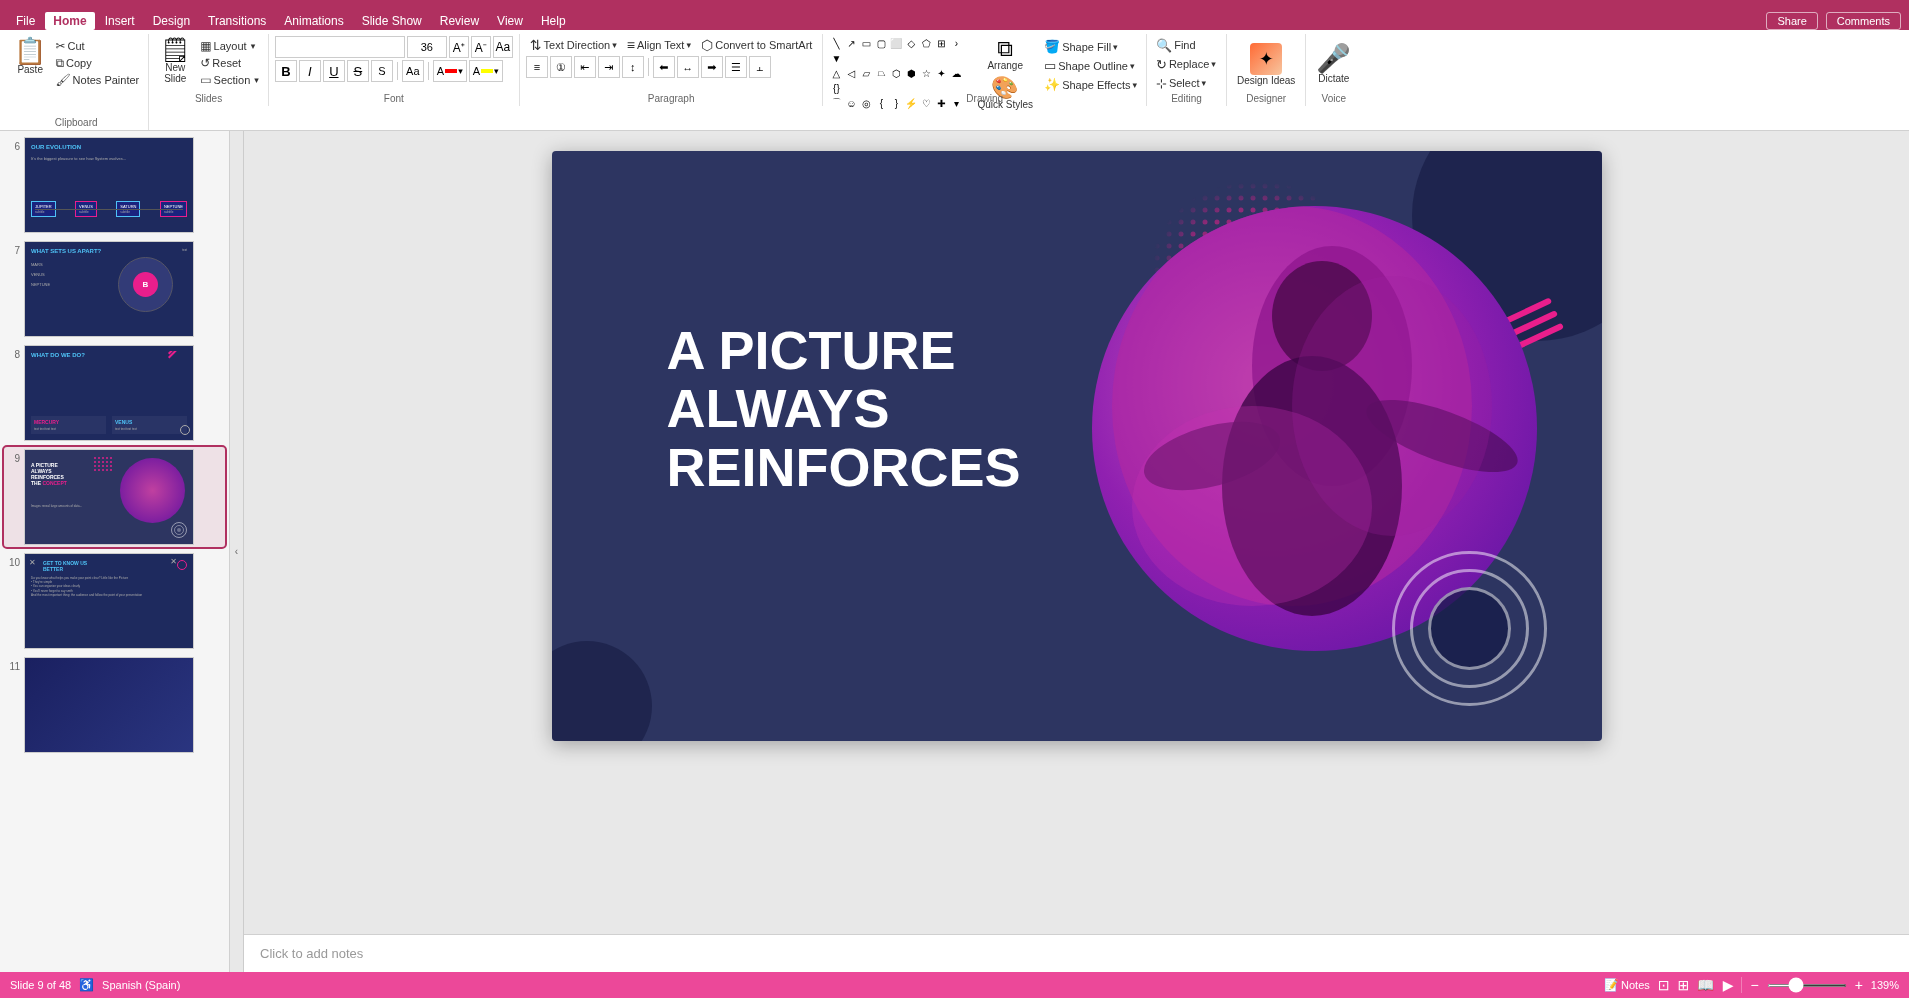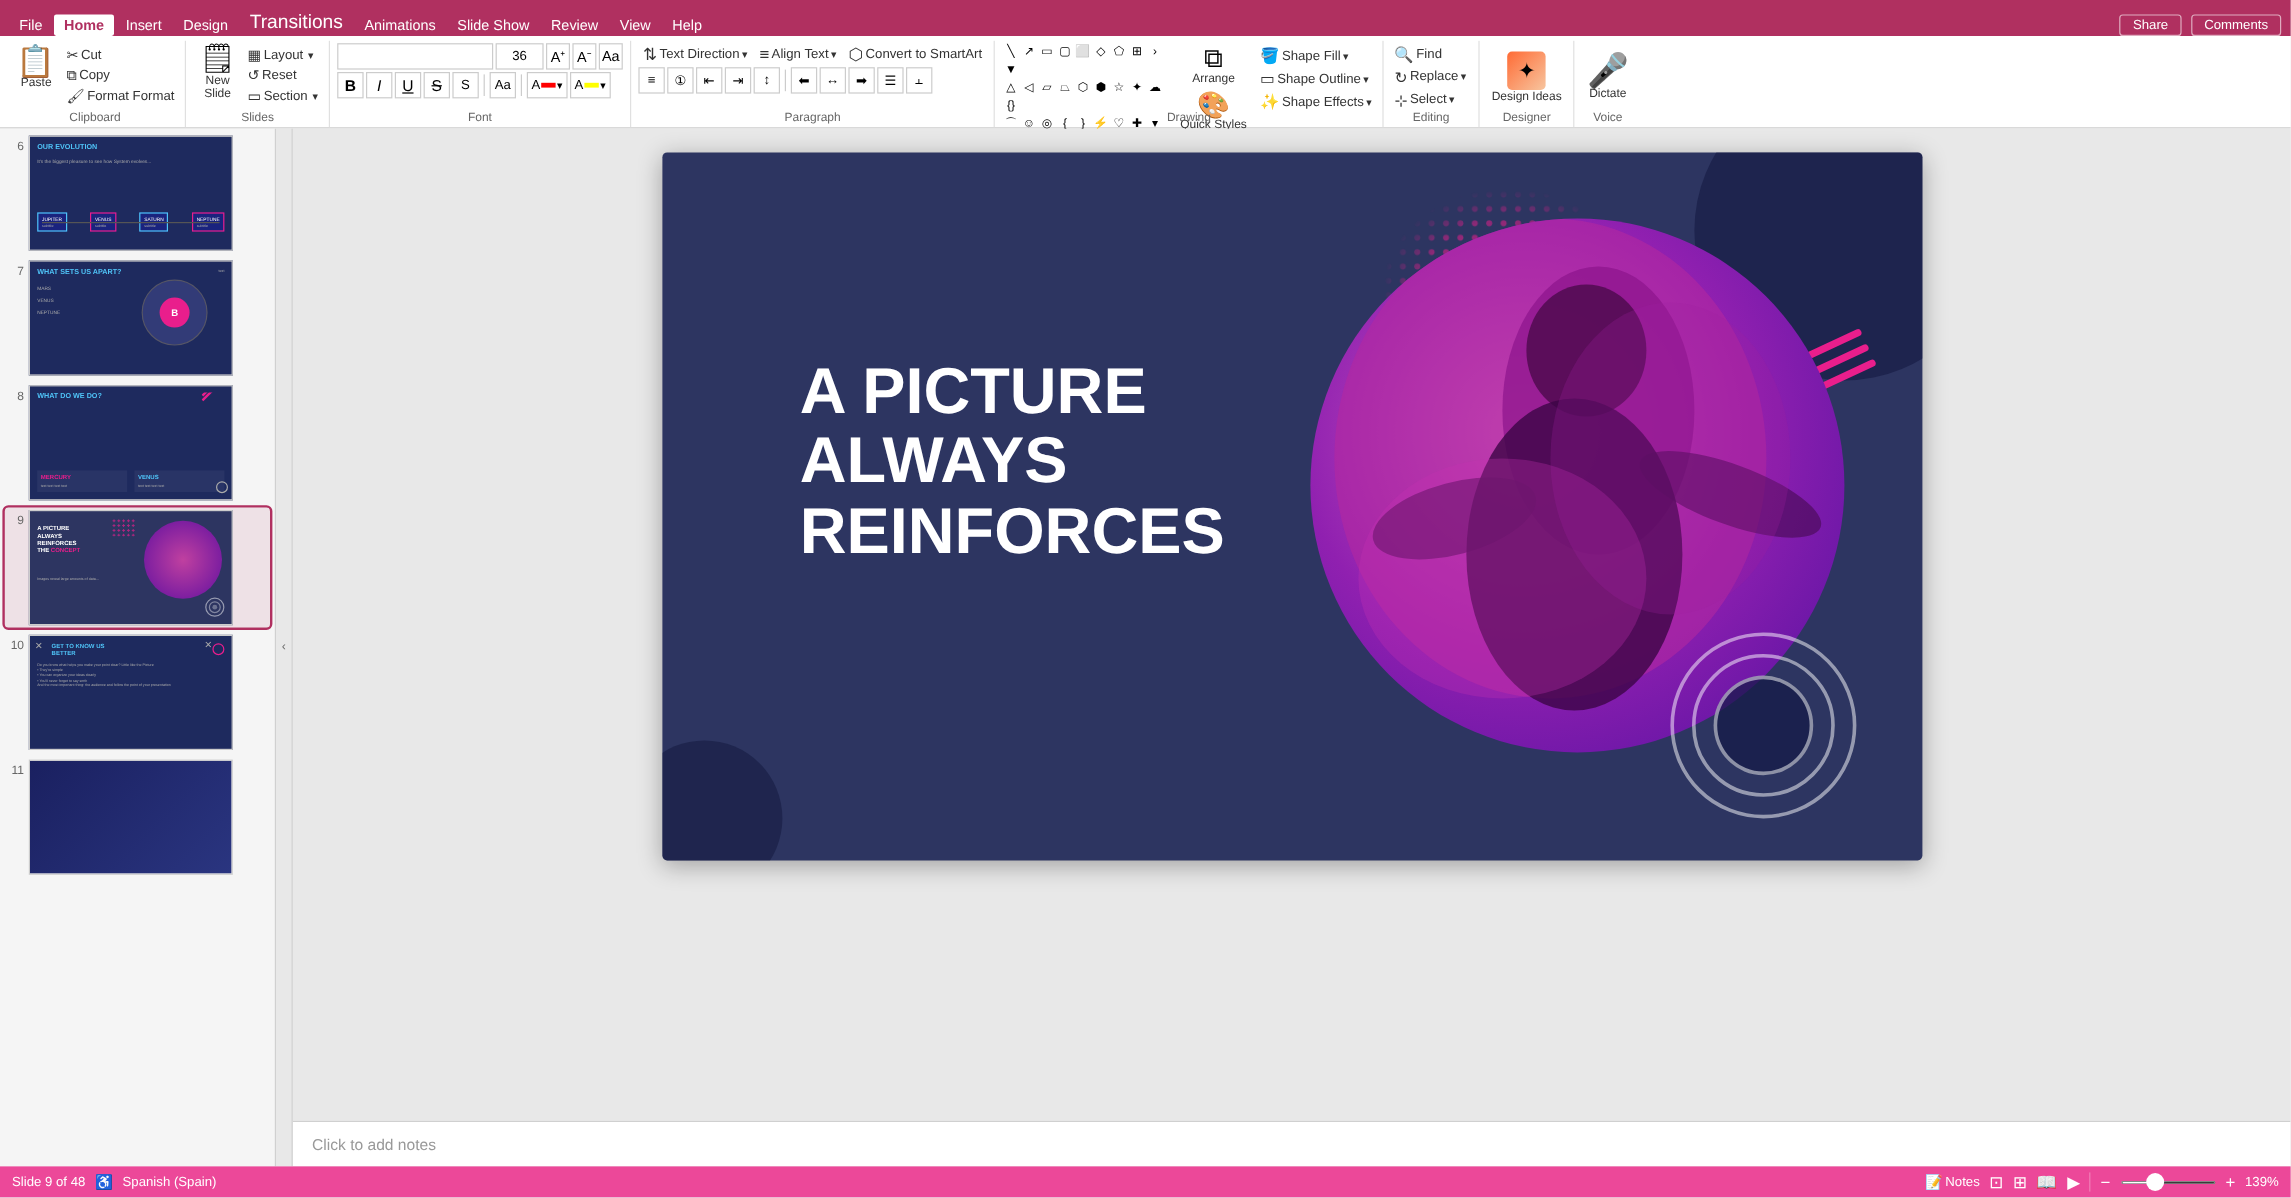--- a/index.html
+++ b/index.html
@@ -28,21 +28,21 @@
   </style>
 </head>
 <body>
 
 <div style="position:relative; background:#b03060; display:flex; align-items:flex-end; height:30px; padding: 0 8px; gap:2px;">
 
   <span style="color:white;font-size:12px;padding:2px 8px;cursor:pointer;border-radius:2px;">File</span>
   <span style="color:#b03060;font-size:12px;padding:2px 8px;cursor:pointer;border-radius:2px;background:white;font-weight:600;">Home</span>
   <span style="color:white;font-size:12px;padding:2px 8px;cursor:pointer;border-radius:2px;">Insert</span>
   <span style="color:white;font-size:12px;padding:2px 8px;cursor:pointer;border-radius:2px;">Design</span>
-  <span style="color:white;font-size:16px;padding:2px 8px;cursor:pointer;border-radius:2px;">Transitions</span>
+  <span style="color:white;font-size:12px;padding:2px 8px;cursor:pointer;border-radius:2px;">Transitions</span>
   <span style="color:white;font-size:12px;padding:2px 8px;cursor:pointer;border-radius:2px;">Animations</span>
   <span style="color:white;font-size:12px;padding:2px 8px;cursor:pointer;border-radius:2px;">Slide Show</span>
   <span style="color:white;font-size:12px;padding:2px 8px;cursor:pointer;border-radius:2px;">Review</span>
   <span style="color:white;font-size:12px;padding:2px 8px;cursor:pointer;border-radius:2px;">View</span>
   <span style="color:white;font-size:12px;padding:2px 8px;cursor:pointer;border-radius:2px;">Help</span>
   <div style="margin-left:auto; display:flex; gap:8px; align-items:center;padding-left:39px;">
     <button style="background:transparent;border:1px solid rgba(255,255,255,0.6);color:white;font-size:11px;padding:2px 10px;border-radius:3px;cursor:pointer;">Share</button>
     <button style="background:transparent;border:1px solid rgba(255,255,255,0.6);color:white;font-size:11px;padding:2px 10px;border-radius:3px;cursor:pointer;">Comments</button>
   </div>
 </div>
@@ -60,25 +60,25 @@
         <div style="display:flex;align-items:center;gap:2px;padding:1px 3px;cursor:pointer;border-radius:2px;font-size:11px;color:#333;">
           <span style="font-size:12px;">✂</span>
           <span>Cut</span>
         </div>
         <div style="display:flex;align-items:center;gap:2px;padding:1px 3px;cursor:pointer;border-radius:2px;font-size:11px;color:#333;">
           <span style="font-size:12px;">⧉</span>
           <span>Copy</span>
         </div>
         <div style="display:flex;align-items:center;gap:2px;padding:1px 3px;cursor:pointer;border-radius:2px;font-size:11px;color:#333;">
           <span style="font-size:12px;">🖌</span>
-          <span>Format Format</span>
-        </div>
-      </div>
-    </div>
-    <div style="font-size:10px;color:#666;text-align:right;padding:1px 0 2px;">Clipboard</div>
+          <span>Notes Painter</span>
+        </div>
+      </div>
+    </div>
+    <div style="font-size:10px;color:#666;text-align:right;padding:1px 0 2px;margin-top:24px;">Clipboard</div>
   </div>
 
   <div style="display:flex;flex-direction:column;padding:2px 6px 0;border-right:1px solid #e0e0e0;align-items:center;">
     <div style="display:flex;gap:2px;align-items:flex-start;height:56px;">
       <div style="display:flex;flex-direction:column;align-items:center;padding:2px 4px;cursor:pointer;border-radius:3px;min-width:40px;">
         <div style="font-size:24px;line-height:1;">🗒</div>
         <span style="font-size:10px;color:#333;text-align:center;">New<br>Slide</span>
       </div>
       <div style="display:flex;flex-direction:column;gap:1px;padding-top:2px;">
         <div style="display:flex;align-items:center;gap:2px;padding:1px 3px;cursor:pointer;border-radius:2px;font-size:11px;color:#333;">

